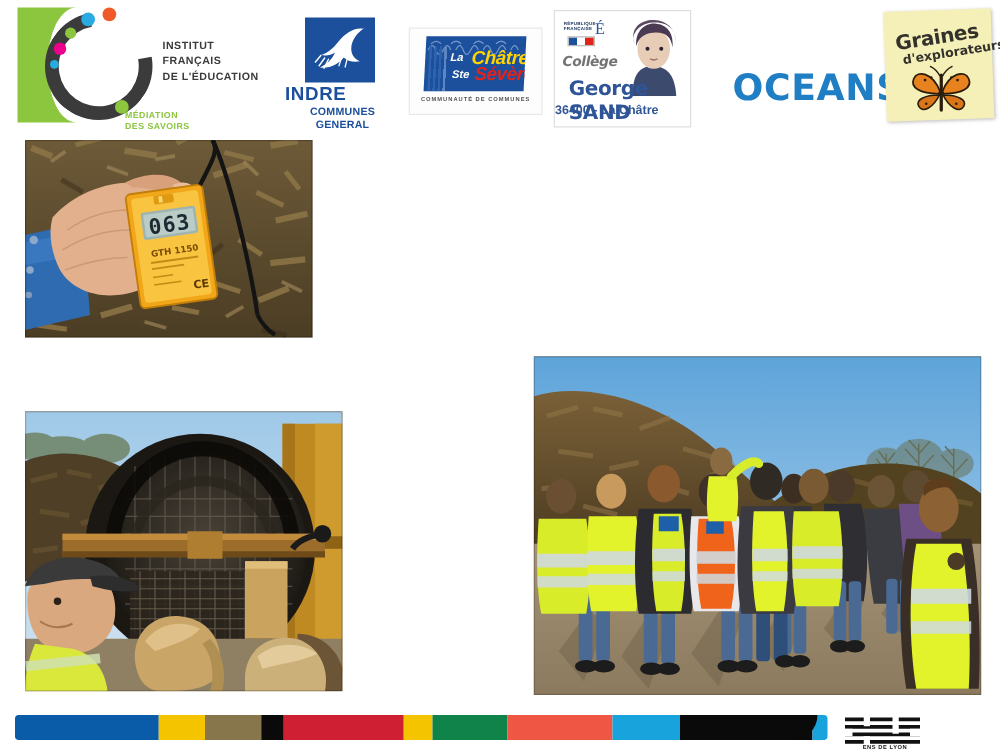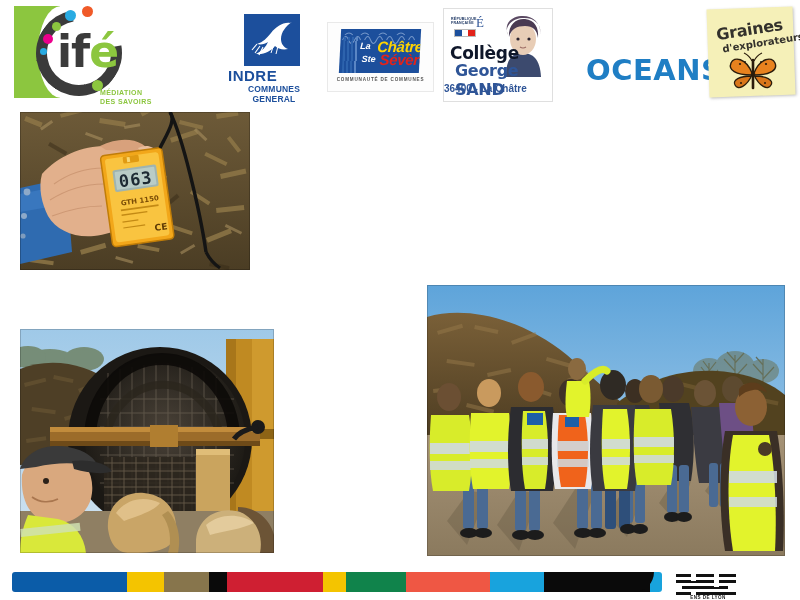--- a/index.html
+++ b/index.html
@@ -72,22 +72,22 @@
       background:#ffffff;border:1px solid #dfdfdf;}
   .cg-marianne{position:absolute;left:6px;top:6px;width:40px;height:24px;}
   .cg-mtext{position:absolute;left:1px;top:2px;font-size:3.6px;color:#1f3864;
       line-height:1.25;font-weight:700;letter-spacing:.2px;}
   .cg-E{position:absolute;left:26px;top:0px;font-size:13px;color:#2f5597;font-weight:400;
       font-family:"Liberation Serif",serif;}
   .cg-flag{position:absolute;left:4px;top:14px;width:22px;height:8px;
       background:linear-gradient(90deg,#1c4f9c 0 33%,#ffffff 33% 66%,#e2231a 66% 100%);
       border:.5px solid #bbb;box-sizing:border-box;}
   .cg-port{position:absolute;right:2px;top:4px;width:52px;height:64px;overflow:hidden;}
-  .cg-l1{position:absolute;left:6px;top:34px;font-size:17px;color:#0f172a;font-weight:700;
-      font-family:"DejaVu Sans",sans-serif;letter-spacing:-.3px;}
+  .cg-l1{position:absolute;left:6px;top:34px;font-size:11px;color:#737373;font-weight:700;
+      font-family:"DejaVu Sans",sans-serif;letter-spacing:-.3px;font-style:italic;}
   .cg-l2{position:absolute;left:11px;top:52px;font-size:16px;color:#2f5597;font-weight:700;
       font-family:"DejaVu Sans",sans-serif;letter-spacing:-.3px;}
   .cg-l3{position:absolute;left:0;top:74px;width:108px;font-size:10px;
       color:#2f5597;font-weight:700;}
 
   
   #logo-tara{left:578px;top:22px;width:125px;height:70px;}
   .tara-1{position:absolute;left:0;top:0;font-size:29px;font-weight:700;color:#f07d22;
       letter-spacing:.5px;font-family:"DejaVu Sans",sans-serif;}
   .tara-2{position:absolute;left:8px;top:31px;font-size:29px;font-weight:700;color:#1f7ec4;
@@ -134,21 +134,23 @@
 
     <div class="logo" id="logo-ife">
       <div class="ife-greenblob"></div>
       <div class="ife-ring"></div>
       <span class="ife-dot d1"></span>
       <span class="ife-dot d2"></span>
       <span class="ife-dot d3"></span>
       <span class="ife-dot d4"></span>
       <span class="ife-dot d5"></span>
       <span class="ife-dot d6"></span>
-      <div class="ife-word"><span>if</span><span class="e">é</span></div>
+      <div class="ife-inst" style="white-space:pre-line;">INSTITUT
+FRANÇAIS
+DE L'ÉDUCATION</div>
       <div class="ife-med" style="white-space:pre-line;">MÉDIATION
 DES SAVOIRS</div>
     </div>
 
     <div class="logo" id="logo-indre">
       <div class="indre-sq">
         <svg class="dove" viewBox="0 0 46 42">
           <path d="M40 4 C33 3 26 8 21 14 C17 19 13 23 7 25 C11 26 15 25 18 23
                    C16 28 12 32 6 35 C14 36 21 32 25 27 C28 30 33 31 38 30
                    C33 28 31 24 31 20 C31 13 36 7 42 3 Z" fill="#ffffff"></path>

